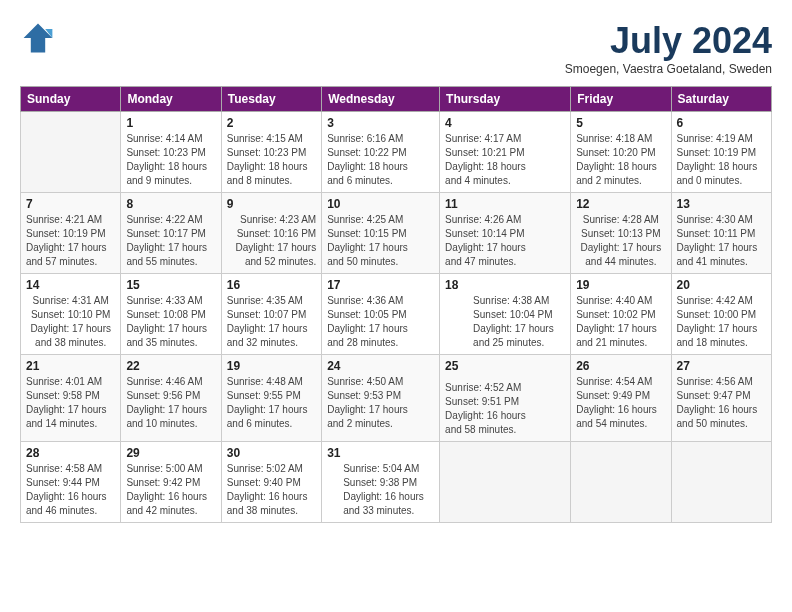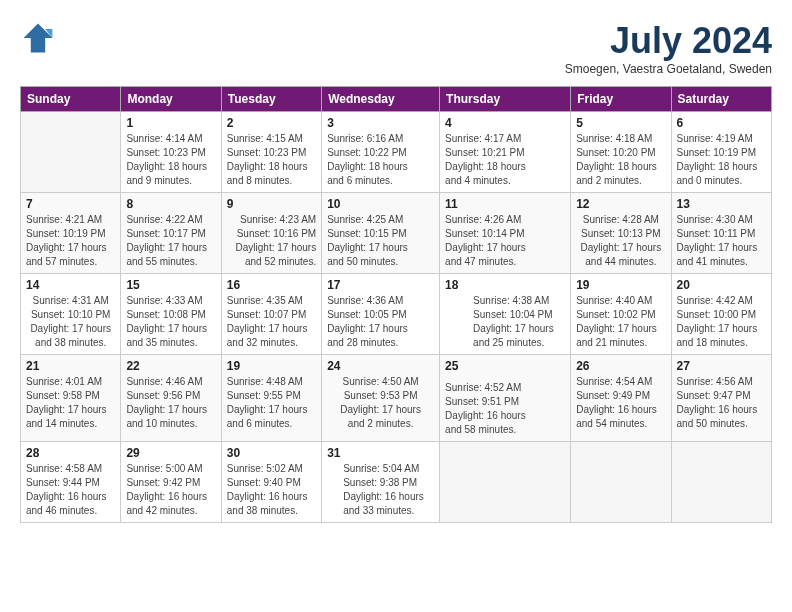--- a/index.html
+++ b/index.html
@@ -277,21 +277,21 @@
         </td>
         <td>
           <span class="day-number">19</span>
           <div class="day-info" style="white-space: pre-line;">Sunrise: 4:48 AM
 Sunset: 9:55 PM
 Daylight: 17 hours
 and 6 minutes.</div>
         </td>
         <td>
           <span class="day-number">24</span>
-          <div class="day-info" style="white-space: pre-line; text-align: center;">Sunrise: 4:50 AM
+          <div class="day-info" style="white-space: pre-line;">Sunrise: 4:50 AM
 Sunset: 9:53 PM
 Daylight: 17 hours
 and 2 minutes.</div>
         </td>
         <td>
           <span class="day-number">25</span>
           <div class="day-info" style="white-space: pre-line; margin-top: 8px;">Sunrise: 4:52 AM
 Sunset: 9:51 PM
 Daylight: 16 hours
 and 58 minutes.</div>

